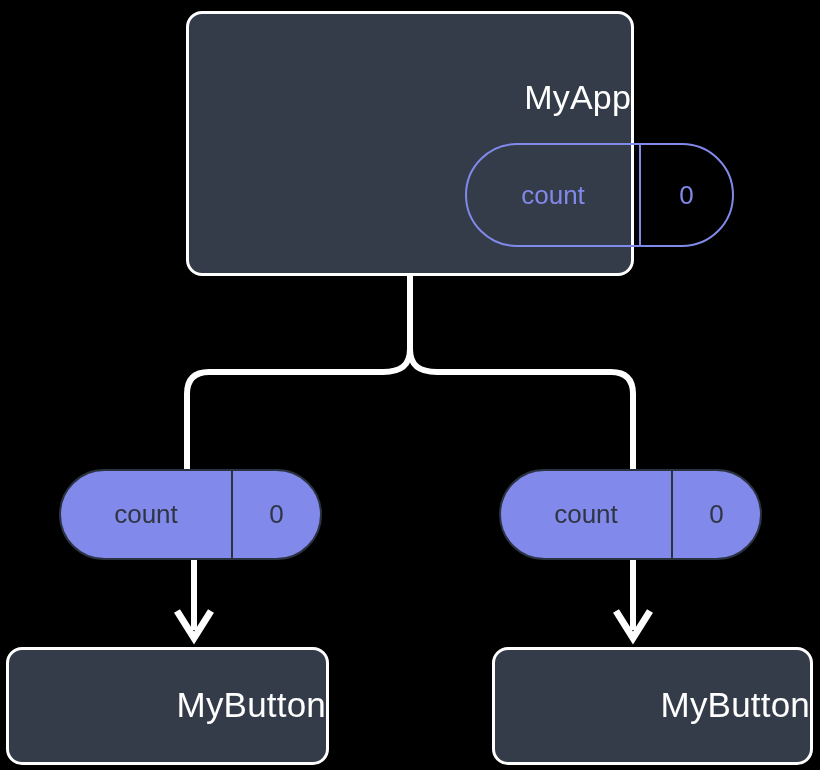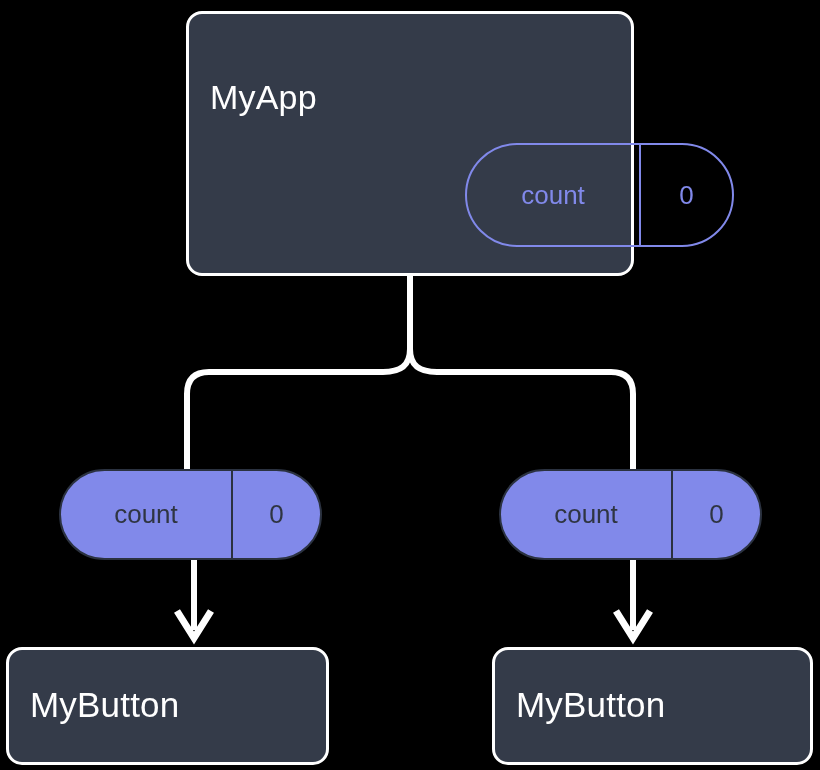--- a/index.html
+++ b/index.html
@@ -33,21 +33,21 @@
     box-sizing: border-box;
     background: #343b49;
     border: 3px solid #ffffff;
     border-radius: 16px;
   }
   .comp-title {
     color: #ffffff;
     font-size: 34px;
     font-weight: 400;
     letter-spacing: 0.2px;
-    text-align: left;
+    text-align: right;
     white-space: nowrap;
     margin-left: 21px;
   }
 
   
   #app-box {
     left: 186px;
     top: 11px;
     width: 448px;
     height: 265px;

